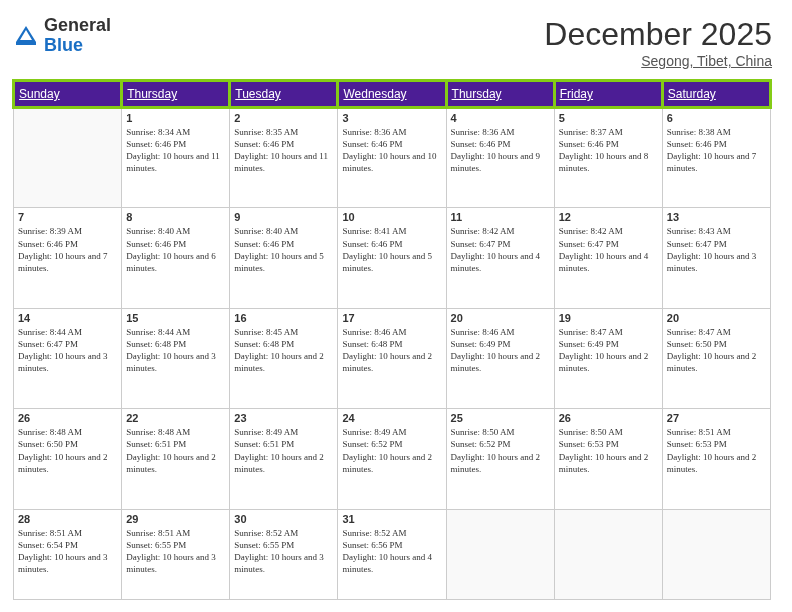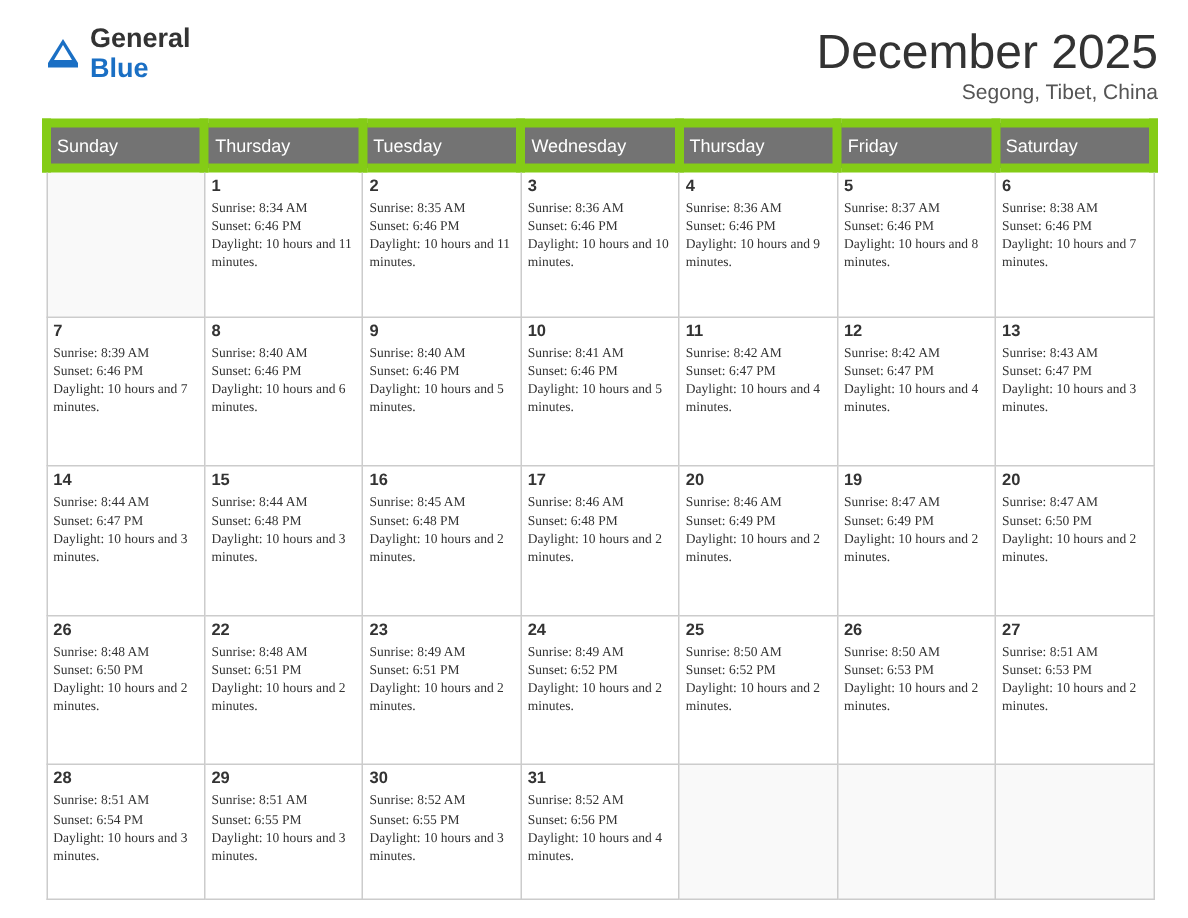--- a/index.html
+++ b/index.html
@@ -6,21 +6,21 @@
     body {
       font-family: Arial, sans-serif;
       background: #fff;
       width: 792px;
       height: 612px;
       overflow: hidden;
     }
     .page {
       width: 792px;
       height: 612px;
-      padding: 16px 20px 12px 28px;
+      padding: 16px 20px 12px 12px;
       display: flex;
       flex-direction: column;
     }
     .header {
       display: flex;
       justify-content: space-between;
       align-items: flex-start;
       margin-bottom: 10px;
     }
     .logo {
@@ -44,36 +44,38 @@
     }
     .month-title {
       font-size: 32px;
       color: #333;
       font-weight: normal;
       margin-left: 36px;
     }
     .location {
       font-size: 14px;
       color: #555;
+      text-decoration: underline;
     }
     .calendar {
       flex: 1;
       border: 1px solid #ccc;
       border-collapse: collapse;
       width: 100%;
       table-layout: fixed;
     }
     .calendar th {
-      background-color: #737373;
+      background-color: #4c1d95;
       color: #fff;
       font-size: 12px;
       padding: 5px 4px;
       text-align: left;
       font-weight: normal;
-      border: 6px solid #84cc16;
+      border: 3px solid #84cc16;
+      text-decoration: underline;
     }
     .calendar td {
       border: 1px solid #ccc;
       vertical-align: top;
       padding: 3px 4px;
       font-size: 9.5px;
       color: #333;
       height: 80px;
     }
     .day-number {

